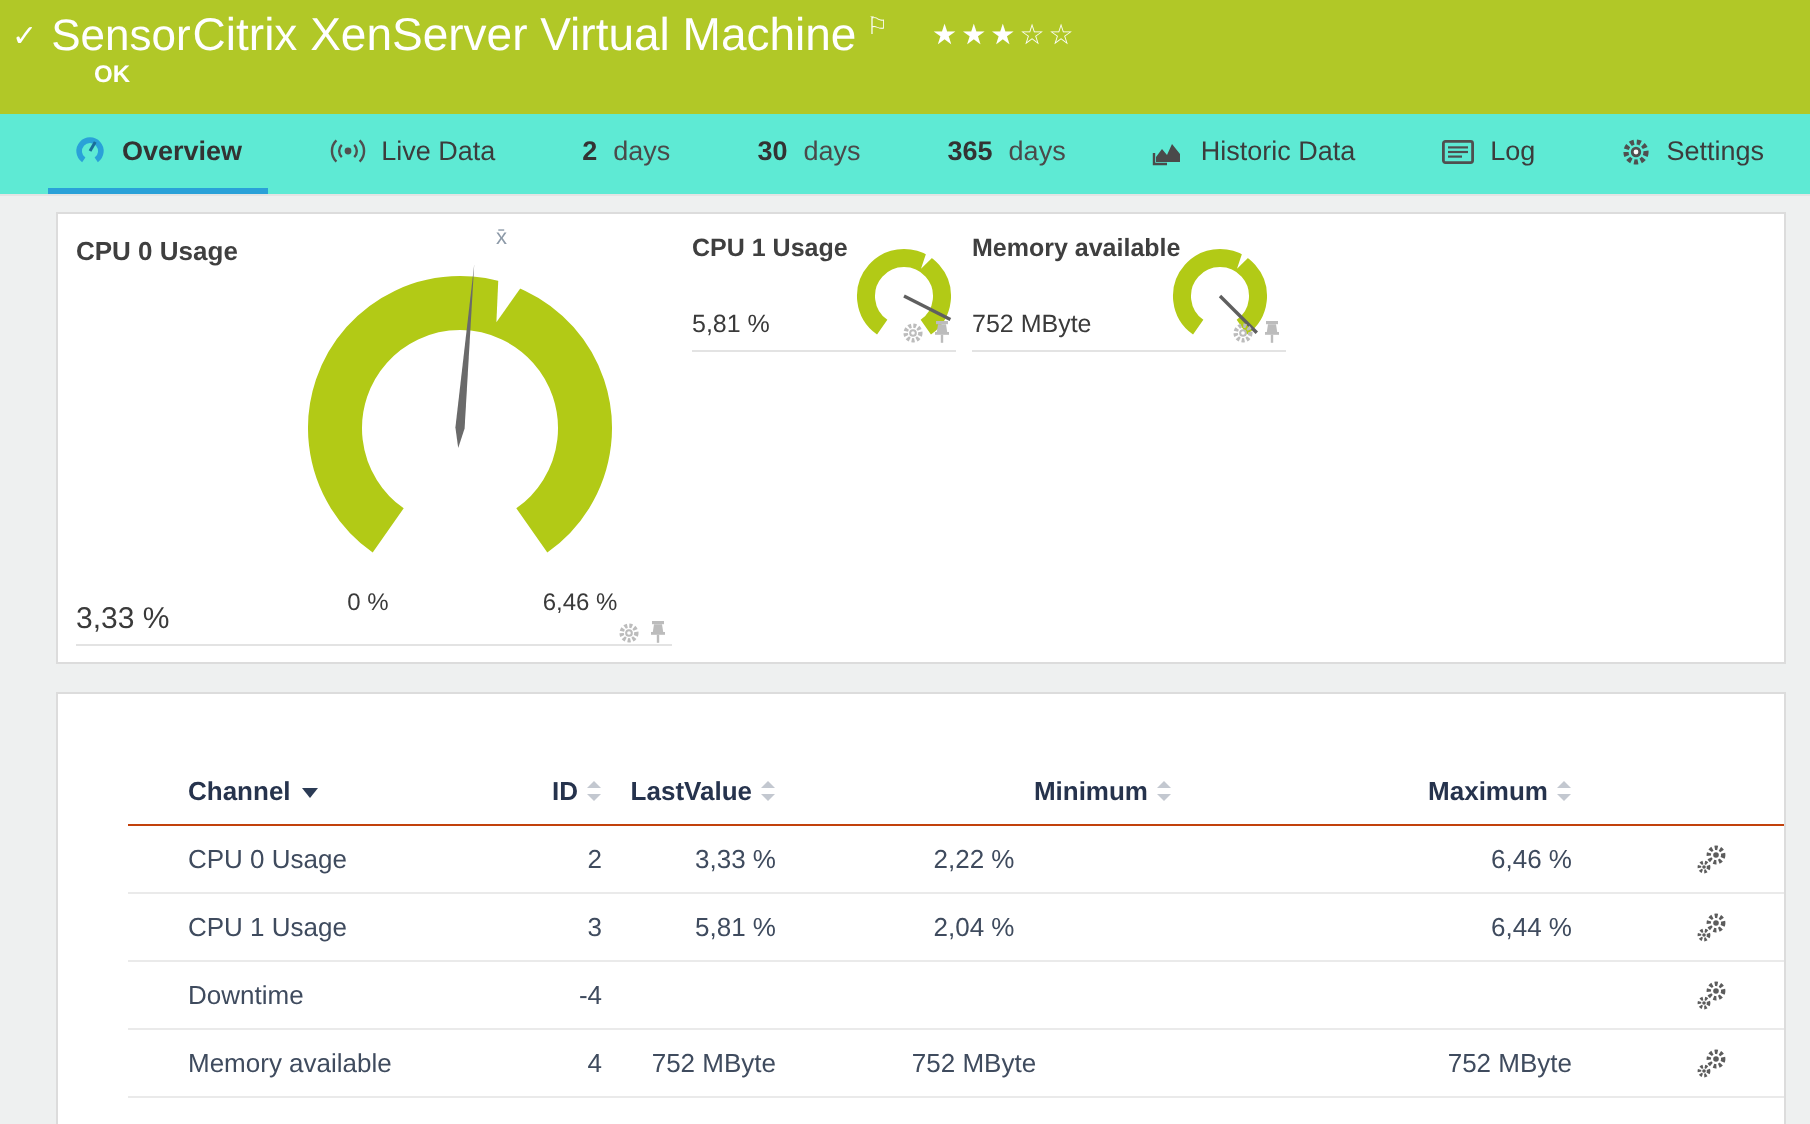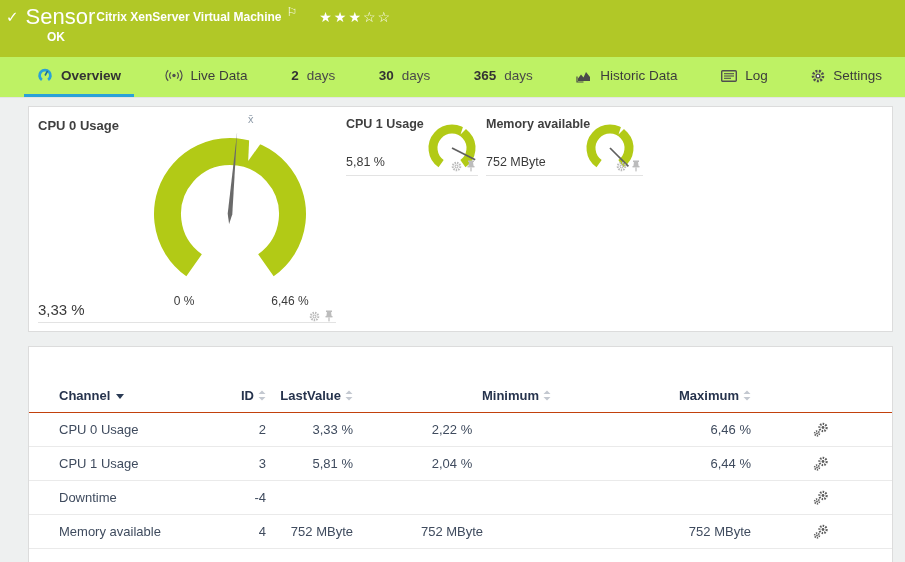--- a/index.html
+++ b/index.html
@@ -7,43 +7,43 @@
     width:905px;height:562px;overflow:hidden;position:relative;
     background:#eef0f0;
     font-family:"Liberation Sans","DejaVu Sans",sans-serif;
     -webkit-font-smoothing:antialiased;
   }
   
   .app-header{position:relative;height:57px;background:#b1c827;color:#fff;}
   .hdr-line{position:absolute;left:6px;top:4px;display:flex;align-items:center;}
   .hdr-check{font-size:15px;font-weight:bold;margin-right:7px;}
   .hdr-kind{font-size:22px;margin-right:1px;}
-  .hdr-title{font-weight:bold;font-size:12px;}
+  .hdr-title{font-weight:normal;font-size:23px;}
   .hdr-flag{font-size:12px;margin-left:5px;position:relative;top:-5px;cursor:pointer;}
   .hdr-stars{font-size:14px;letter-spacing:2px;margin-left:22px;cursor:pointer;white-space:nowrap;}
   .hdr-status{position:absolute;left:47px;top:30px;font-size:12px;font-weight:bold;}
   
   .tabbar{
     display:flex;justify-content:space-between;align-items:stretch;
-    height:40px;background:#bef264;border-bottom:1px solid #e4e4e4;
+    height:40px;background:#5eead4;border-bottom:1px solid #e4e4e4;
     padding:0 10px 0 24px;
   }
   .tab{
     display:flex;align-items:center;gap:8px;padding:0 13px;
     font-size:13.5px;color:#3c3c3c;cursor:pointer;
     border-bottom:3px solid transparent;white-space:nowrap;
   }
   .tab.active{border-bottom-color:#2aa1d8;}
   .tab.active .tab-label{font-weight:bold;color:#333;}
   .tab .num{font-weight:bold;color:#333;}
   .tab .suffix{color:#4a4a4a;text-align:right;}
   .tab svg{flex:0 0 auto;}
   
   .content{padding:8px 12px 0 28px;}
-  .panel{background:#fff;border:1px solid #dcdcdc;position:relative;box-sizing:border-box;}
+  .panel{background:#fff;border:1px solid #dcdcdc;position:relative;box-sizing:border-box;padding-left:35px;}
   .panel-gauges{height:226px;margin-bottom:14px;}
   .panel-table{height:232px;}
   
   .gcell{position:absolute;box-sizing:border-box;border-bottom:1px solid #e3e3e3;}
   .gcell-main{left:9px;top:4px;width:298px;height:212px;}
   .gcell-cpu1{left:317px;top:4px;width:132px;height:65px;}
   .gcell-mem{left:457px;top:4px;width:157px;height:65px;}
   .glabel{position:absolute;left:0;top:7px;font-size:13px;font-weight:bold;color:#3f3f3f;}
   .glabel-small{position:absolute;left:0;top:6px;font-size:12.5px;font-weight:bold;color:#3f3f3f;}
   .gvalue-big{position:absolute;left:0;top:190px;font-size:15px;color:#3a3a3a;}

